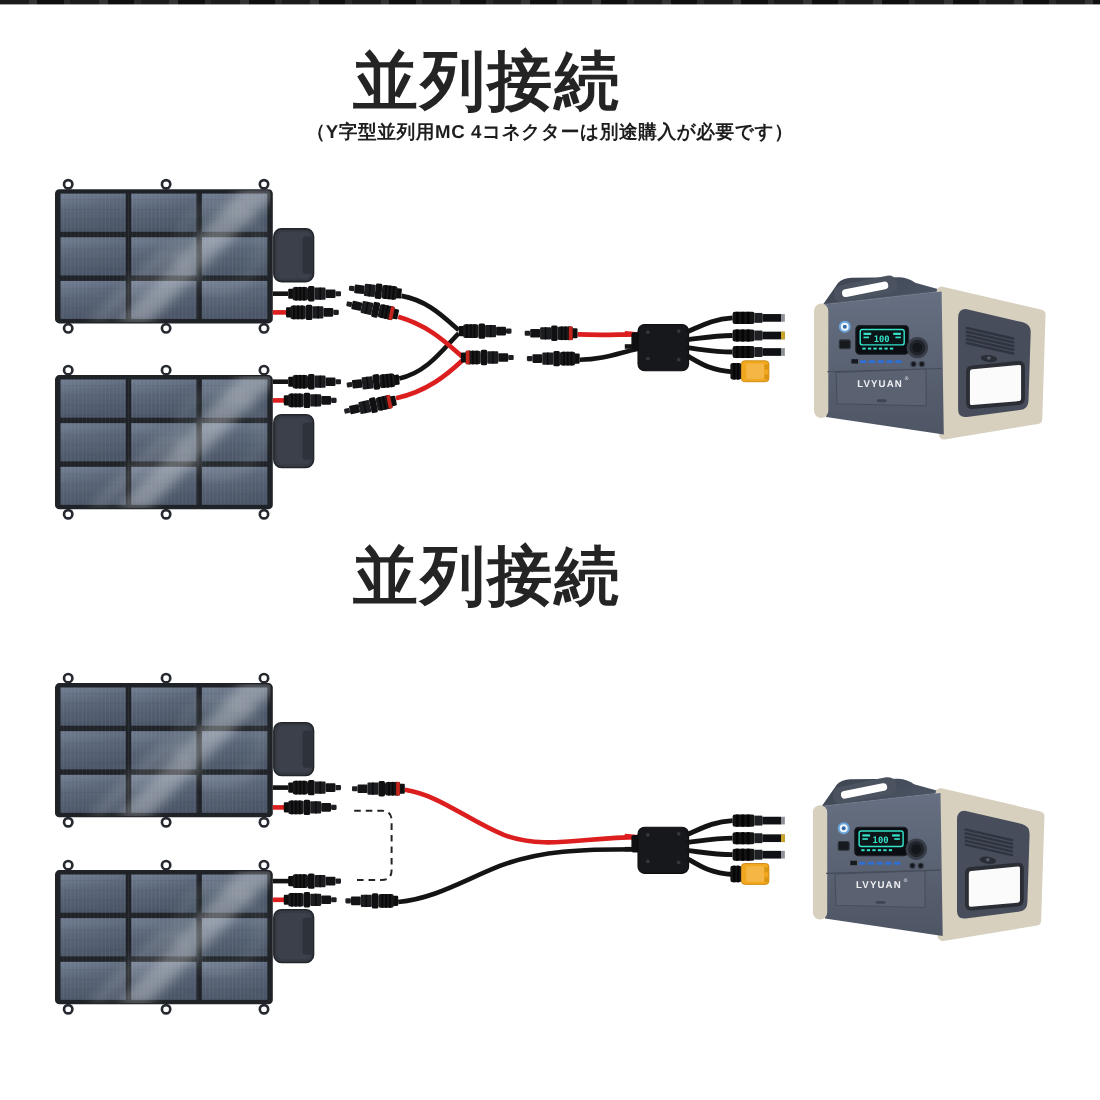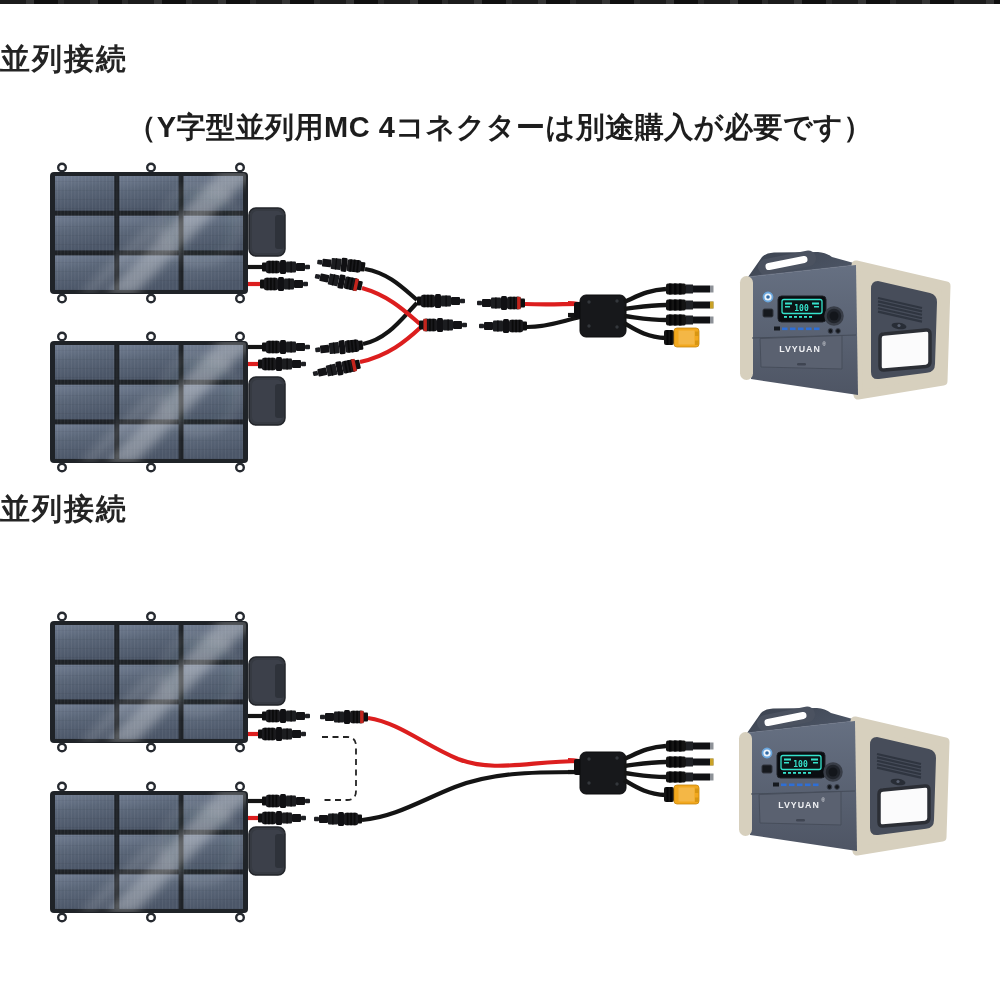--- a/index.html
+++ b/index.html
@@ -5,28 +5,28 @@
   html,body{margin:0;padding:0;}
   body{
     width:1000px;height:1000px;position:relative;background:#ffffff;overflow:hidden;
     font-family:"Liberation Sans","DejaVu Sans",sans-serif;
   }
   .top-strip{
     position:absolute;left:0;top:0;width:1000px;height:4px;
     background:repeating-linear-gradient(90deg,#1c1c1c 0 26px,#343434 26px 34px,#0f0f0f 34px 58px,#2a2a2a 58px 64px);
   }
   .sec-title{
-    position:absolute;left:0;width:886px;margin:0;
-    color:#242424;font-weight:800;font-size:30px;letter-spacing:2px;line-height:1.1;
+    position:absolute;left:0;width:886px;margin:0;text-align:center;
+    color:#242424;font-weight:800;font-size:59px;letter-spacing:2px;line-height:1.1;
   }
   .title-parallel{top:42px;}
   .title-series{top:492px;}
   .sec-note{
     position:absolute;left:0;top:108px;width:1000px;margin:0;text-align:center;
-    color:#1d1d1d;font-weight:600;font-size:29px;letter-spacing:0.5px;
+    color:#1d1d1d;font-weight:600;font-size:17px;letter-spacing:0.5px;
   }
   svg.diagram{position:absolute;left:0;top:0;}
 </style>
 </head>
 <body>
 
 <div class="top-strip"></div>
 
 <h1 class="sec-title title-parallel">並列接続</h1>
 <p class="sec-note">（Y字型並列用MC 4コネクターは別途購入が必要です）</p>

